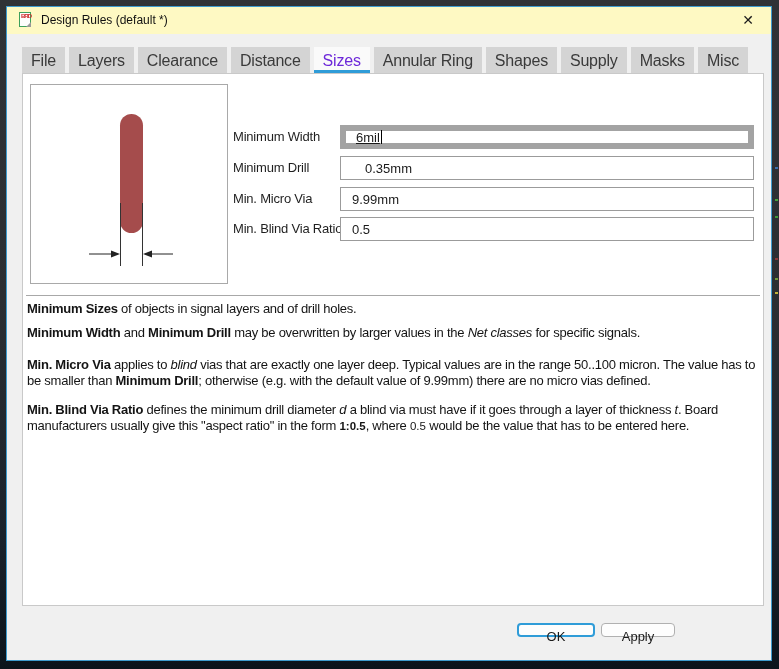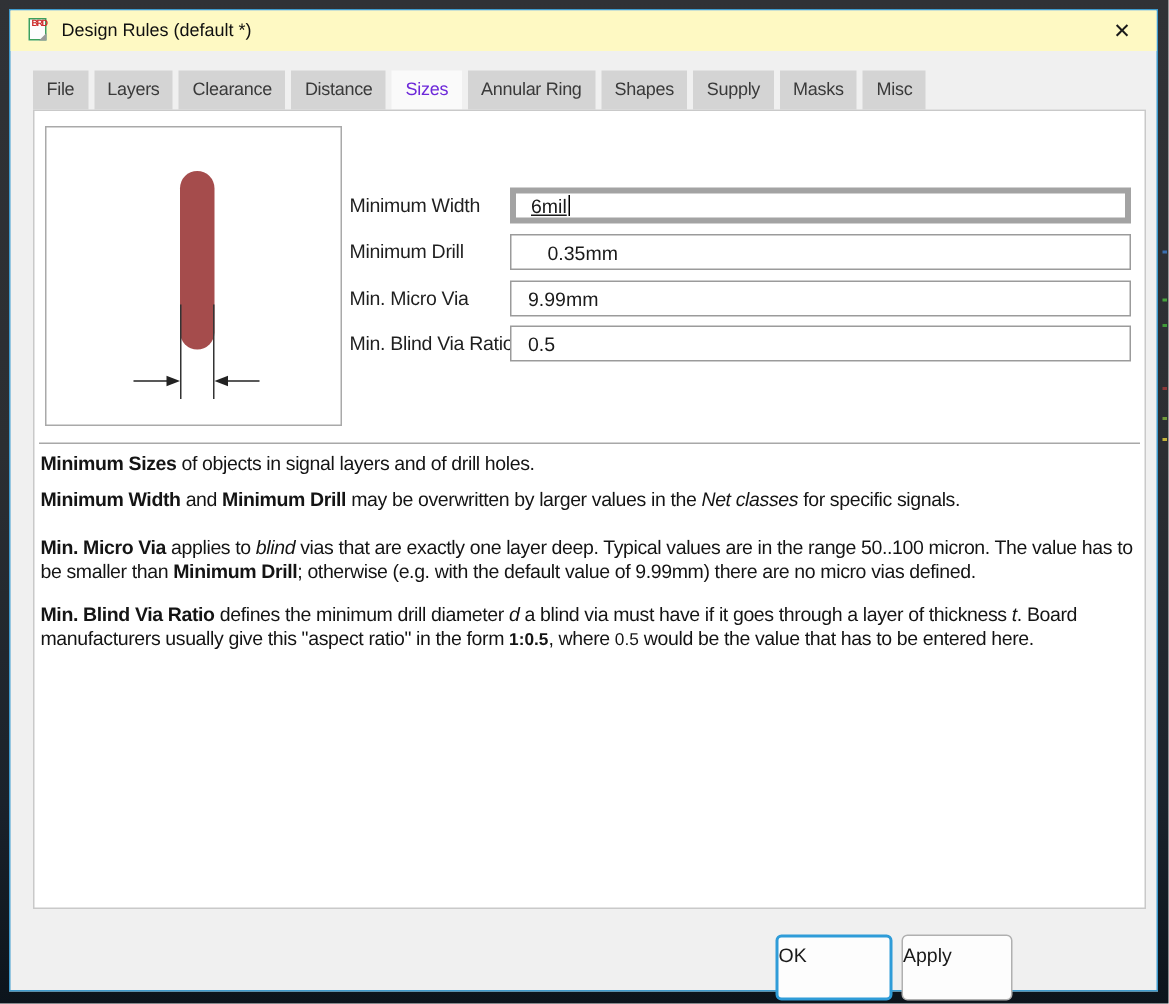--- a/index.html
+++ b/index.html
@@ -32,22 +32,22 @@
     position:absolute;left:34px;top:0;height:27px;line-height:27px;
     font-size:12px;color:#101010;white-space:nowrap;
   }
   .close-btn{
     position:absolute;right:6px;top:0;width:34px;height:27px;text-align:center;
     line-height:27px;font-size:14px;color:#1a1a1a;cursor:default;
   }
   
   .tabbar{position:absolute;left:15px;top:40px;height:26px;display:flex;gap:4px;}
   .tab{
-    box-sizing:border-box;height:37px;padding:5px 9px 0 9px;background:#d4d4d4;
-    font-size:12px;color:#3a3a3a;letter-spacing:-0.2px;white-space:nowrap;
+    box-sizing:border-box;height:26px;padding:5px 9px 0 9px;background:#d4d4d4;
+    font-size:16px;color:#3a3a3a;letter-spacing:-0.2px;white-space:nowrap;
   }
   .tab.active{
     background:#fafafa;color:#6d28d9;
     box-shadow:inset 0 -3px 0 #2f9cd8;
   }
   
   .panel{
     position:absolute;left:15px;top:66px;width:742px;height:533px;
     background:#ffffff;border:1px solid #c9c9c9;box-sizing:border-box;
   }
@@ -58,36 +58,36 @@
   
   .field-label{
     position:absolute;left:210px;height:24px;line-height:24px;
     font-size:13px;color:#1f1f1f;letter-spacing:-0.2px;white-space:nowrap;
   }
   .textbox{
     position:absolute;left:317px;width:414px;height:24px;box-sizing:border-box;
     background:#ffffff;border:1px solid #9b9b9b;display:flex;align-items:center;
     padding:0 11px;font-size:13px;color:#1a1a1a;
   }
-  .textbox.focused{border:4px solid #a3a3a3;padding:0 10px;text-decoration:underline;}
+  .textbox.focused{border:6px solid #a3a3a3;padding:0 10px;text-decoration:underline;}
   .caret{display:inline-block;width:1px;height:14px;background:#000;margin-left:1px;}
   .separator{position:absolute;left:3px;top:221px;width:734px;height:1px;background:#a8a8a8;}
   
   .para{
     position:absolute;left:4px;width:731px;font-size:13px;line-height:15.5px;
     color:#141414;letter-spacing:-0.25px;
   }
   .para .b{font-weight:bold;}
   .para .i{font-style:italic;}
   .para .m{font-family:Liberation Sans, sans-serif;font-size:11.5px;letter-spacing:0;}
   
   .button-row{position:absolute;left:510px;top:616px;display:flex;gap:6px;}
   .btn{
-    box-sizing:border-box;height:44px;background:#fdfdfd;border:1px solid #b0b0b0;
-    border-radius:4px;font-size:13px;color:#1a1a1a;text-align:left;line-height:26px;
+    box-sizing:border-box;height:14px;background:#fdfdfd;border:1px solid #b0b0b0;
+    border-radius:4px;font-size:13px;color:#1a1a1a;text-align:center;line-height:26px;
   }
   .btn.default{border:2px solid #2f9cd8;line-height:24px;}
   .btn.ok{width:78px;}
   .btn.cancel{width:80px;}
   .btn.apply{width:74px;}
   
   .speck{position:absolute;width:3px;height:2px;}
 </style>
 </head>
 <body>

